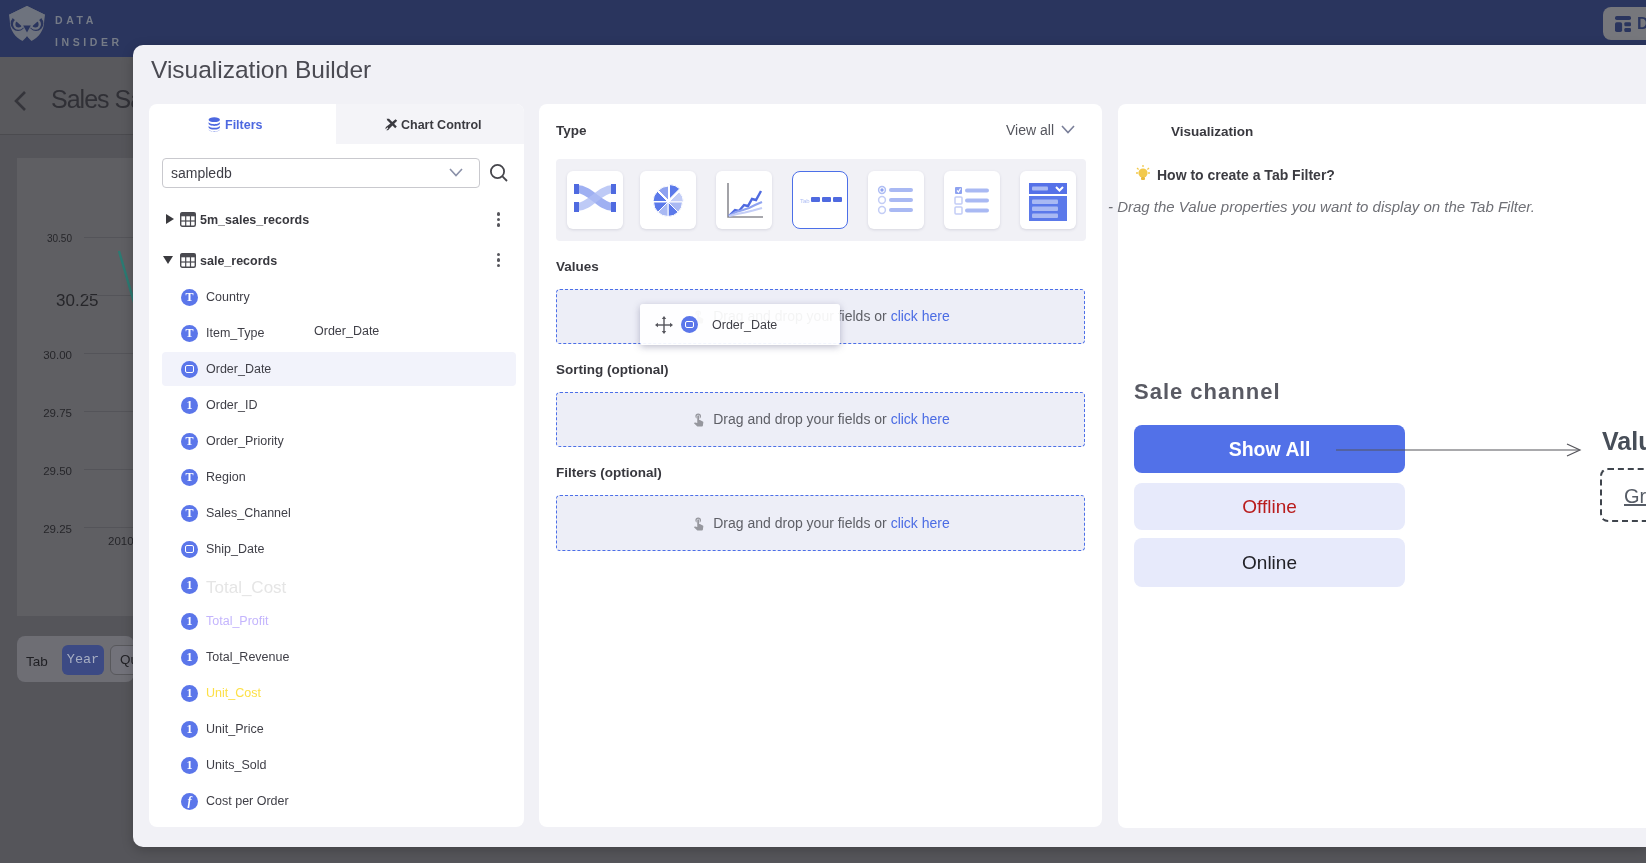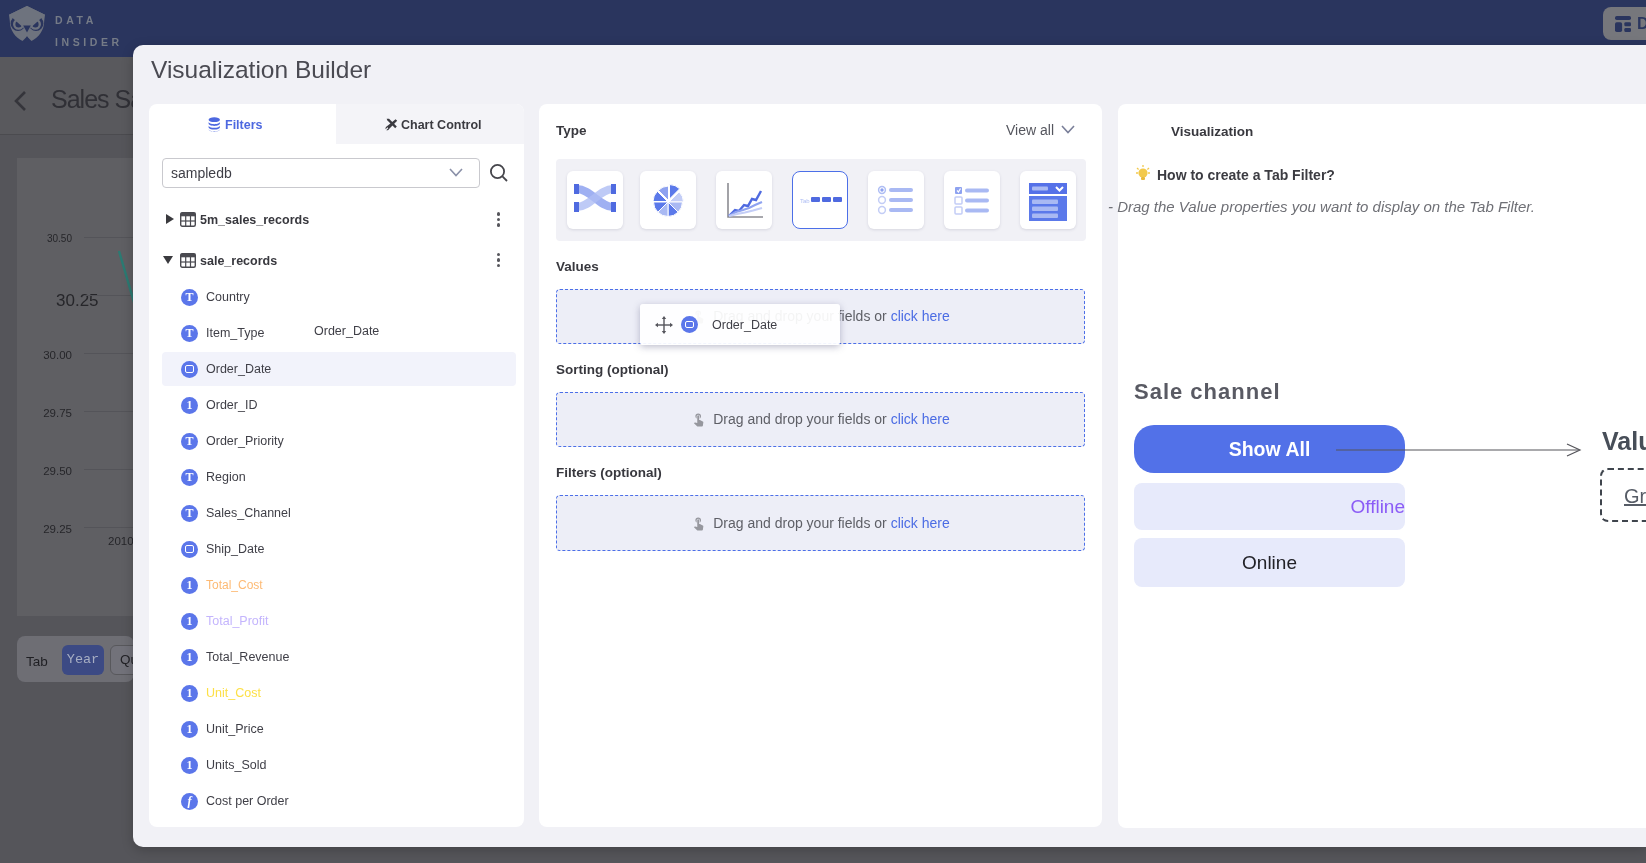--- a/index.html
+++ b/index.html
@@ -161,21 +161,21 @@
       <div class="circ">
         <span class="cal"></span>
       </div>
     </div>
     <div class="abs" style="left:206px;top:542px;font-size:12.5px;color:#3F3F47;">Ship_Date</div>
     <div class="abs" style="left:181px;top:576.5px;">
       <div class="circ">
         <span style="font-family:'Liberation Serif',serif;font-weight:bold;font-size:12px;color:#fff;">1</span>
       </div>
     </div>
-    <div class="abs" style="left:206px;top:578px;font-size:12px;color:#fdba74;">Total_Cost</div>
+    <div class="abs" style="left:206px;top:578px;font-size:17px;color:#e5e5e5;">Total_Cost</div>
     <div class="abs" style="left:181px;top:612.5px;">
       <div class="circ">
         <span style="font-family:'Liberation Serif',serif;font-weight:bold;font-size:12px;color:#fff;">1</span>
       </div>
     </div>
     <div class="abs" style="left:206px;top:614px;font-size:12.5px;color:#c4b5fd;">Total_Profit</div>
     <div class="abs" style="left:181px;top:648.5px;">
       <div class="circ">
         <span style="font-family:'Liberation Serif',serif;font-weight:bold;font-size:12px;color:#fff;">1</span>
       </div>
@@ -385,22 +385,22 @@
       <line x1="14" y1="4" x2="12.4" y2="5.4"></line>
         <line x1="1" y1="9" x2="3" y2="9"></line>
         <line x1="13" y1="9" x2="15" y2="9"></line>
     </g>
   </svg>
 </div>
 <div class="abs bold" style="left:1157px;top:167px;font-size:14px;color:#3C3C42;">How to create a Tab Filter?</div>
 <div class="abs" style="left:1108px;top:198px;font-size:15px;color:#6F7076;font-style:italic;">- Drag the Value properties you want to display on the Tab Filter.</div>
 
 <div class="abs bold" style="left:1134px;top:379px;font-size:22px;color:#595A63;letter-spacing:1px;">Sale channel</div>
-<div class="abs bold" style="left:1134px;top:425px;width:271px;height:48px;background:#5271E8;border-radius:20px;color:#fff;font-size:19.5px;text-align:center;line-height:48px;">Show All</div>
-<div class="abs" style="left:1134px;top:483px;width:271px;height:47px;background:#E7EAFB;border-radius:8px;color:#8b5cf6;font-size:19px;text-align:right;line-height:47px;">Offline</div>
+<div class="abs bold" style="left:1134px;top:425px;width:271px;height:48px;background:#5271E8;border-radius:8px;color:#fff;font-size:19.5px;text-align:center;line-height:48px;">Show All</div>
+<div class="abs" style="left:1134px;top:483px;width:271px;height:47px;background:#E7EAFB;border-radius:8px;color:#b91c1c;font-size:19px;text-align:center;line-height:47px;">Offline</div>
 <div class="abs" style="left:1134px;top:538px;width:271px;height:49px;background:#E7EAFB;border-radius:8px;color:#222228;font-size:19px;text-align:center;line-height:49px;">Online</div>
 
 <div class="abs" style="left:1336px;top:441px;">
   <svg width="246" height="18" viewBox="0 0 246 18">
     <line x1="0" y1="9" x2="243" y2="9" stroke="#54545A" stroke-width="1.2"></line>
     <polyline points="231,3 244,9 231,15" fill="none" stroke="#54545A" stroke-width="1.2"></polyline>
   </svg>
 </div>
 <div class="abs bold" style="left:1602px;top:427px;font-size:25px;color:#474E58;">Values</div>
 <div class="abs" style="left:1600px;top:468px;width:95px;height:54px;border:2.5px dashed #3F454D;border-radius:8px;"></div>

